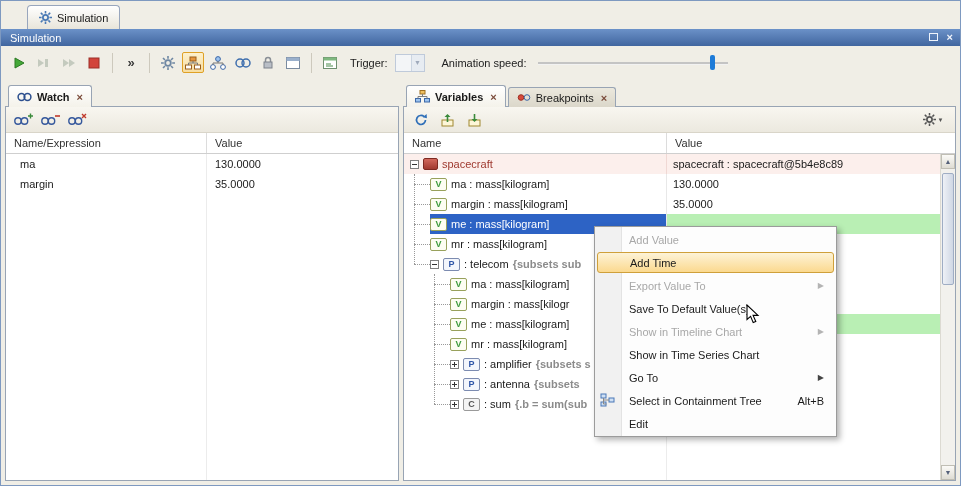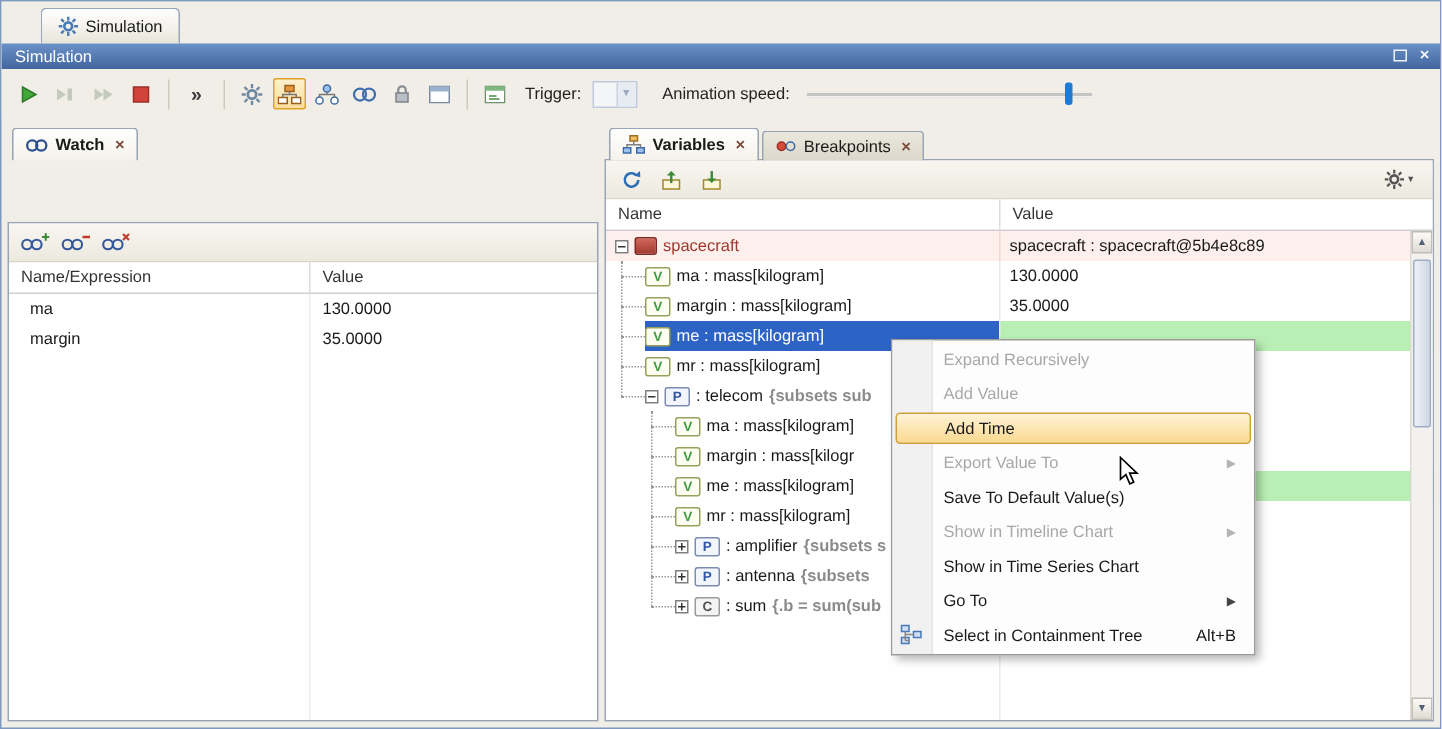--- a/index.html
+++ b/index.html
@@ -30,21 +30,21 @@
   .combo .cbx { flex:1; }
   .combo .cbtn { width:13px; border-left:1px solid #c3cfe0; background:#e6ecf5; color:#8b9ab2; font-size:7px;
                  display:flex; align-items:center; justify-content:center; }
   .slider { position:relative; width:190px; height:18px; margin-left:8px; }
   .slider .track { position:absolute; left:0; right:0; top:8px; height:3px; background:#c4c4c4; border-bottom:1px solid #f2f2f2; }
   .slider .handle { position:absolute; left:172px; top:1px; width:5px; height:15px; background:#1d7bd8; border-radius:2px; }
 
   
   .content { position:absolute; top:78px; left:0; right:0; bottom:0; display:flex; gap:4px; padding:4px; }
   .panel { display:flex; flex-direction:column; min-width:0; }
-  .panel.left { width:394px; flex:none;gap:42px; }
+  .panel.left { width:394px; flex:none; }
   .panel.right { flex:1; }
   .tabs-row { height:24px; display:flex; align-items:flex-end; gap:2px; padding-left:3px; position:relative; z-index:2; }
   .ptab { display:flex; align-items:center; gap:5px; padding:0 8px; height:22px; border:1px solid #98a4b4; border-bottom:none;
           border-radius:3px 3px 0 0; background:linear-gradient(#fdfcf9,#efece2); }
   .ptab.active { font-weight:bold; background:linear-gradient(#ffffff,#f4f2ea); }
   .ptab.inactive { height:20px; background:linear-gradient(#ebe8dd,#dbd7ca); }
   .ptab .close { color:#7a4a3a; font-weight:bold; margin-left:2px; }
   .panel-body { flex:1; border:1px solid #98a4b4; background:#fff; display:flex; flex-direction:column; margin-top:-1px; min-height:0;justify-content:space-between; }
   .mini-toolbar { height:26px; background:linear-gradient(#f8f6f0,#ece9df); border-bottom:1px solid #d9d5c9;
                   display:flex; align-items:center; gap:7px; padding:0 7px; }
@@ -526,23 +526,20 @@
             </span>
             <span class="sbtn">▼</span>
           </div>
         </div>
       </div>
     </div>
   </div>
 
   <div class="menu">
     <div class="mitem d">
-      <span>Expand Recursively</span>
-    </div>
-    <div class="mitem d">
       <span>Add Value</span>
     </div>
     <div class="mitem hl">
       <span>Add Time</span>
     </div>
     <div class="mitem d">
       <span>Export Value To</span>
       <span class="sub">▶</span>
     </div>
     <div class="mitem">
@@ -564,20 +561,23 @@
         <svg width="15" height="14">
             <rect x="1" y="1" width="5" height="4" fill="#cfe0f4" stroke="#4a78b8"></rect>
             <rect x="9" y="5" width="5" height="4" fill="#cfe0f4" stroke="#4a78b8"></rect>
             <rect x="1" y="9" width="5" height="4" fill="#cfe0f4" stroke="#4a78b8"></rect>
             <path d="M3.5 5v6M3.5 7h5.5M3.5 11h3" stroke="#888" fill="none"></path>
           </svg>
       </span>
       <span>Select in Containment Tree</span>
       <span class="shortcut">Alt+B</span>
     </div>
+    <div class="mitem">
+      <span>Edit</span>
+    </div>
   </div>
 
   <span class="cursor">
     <svg width="14" height="20" viewBox="0 0 14 20">
         <polygon points="1,1 1,15.5 4.6,12.4 7.2,18.6 9.8,17.4 7.1,11.4 12,11.4" fill="#ffffff" stroke="#000000" stroke-width="1.1"></polygon>
       </svg>
   </span>
 
 </div>
 

